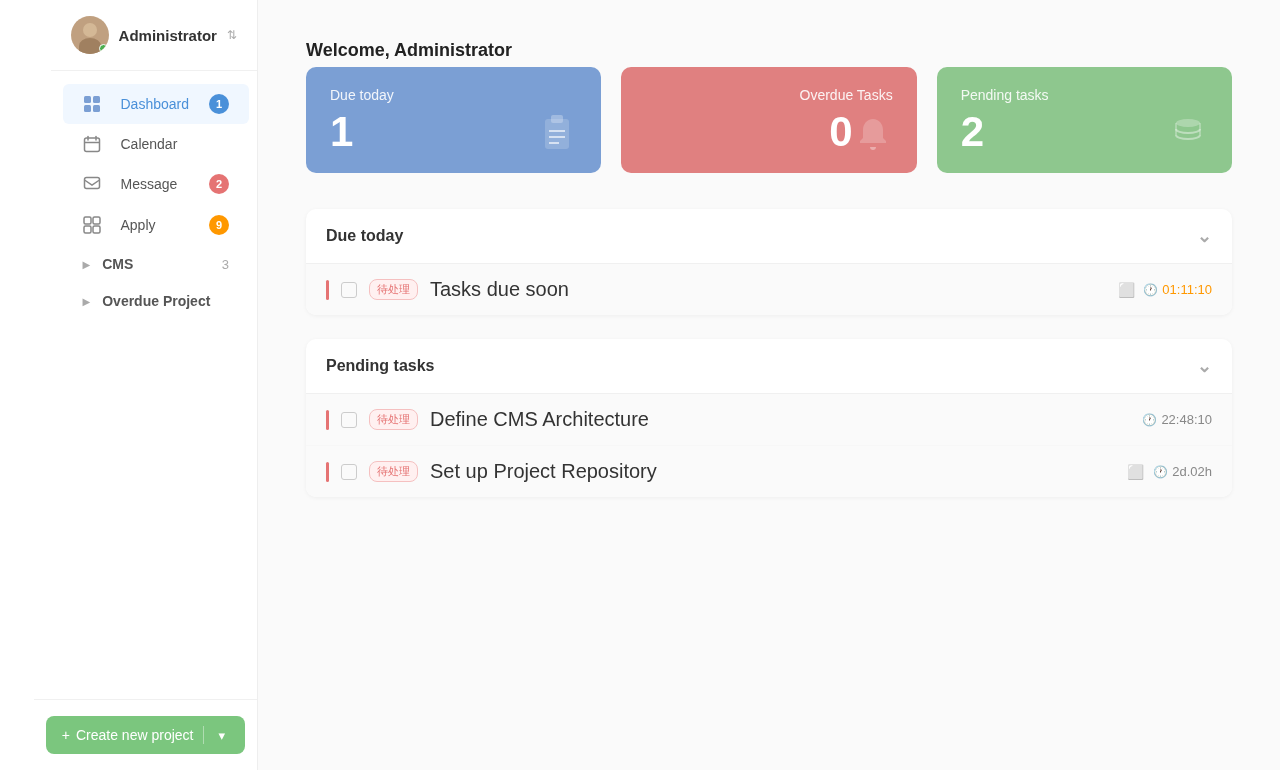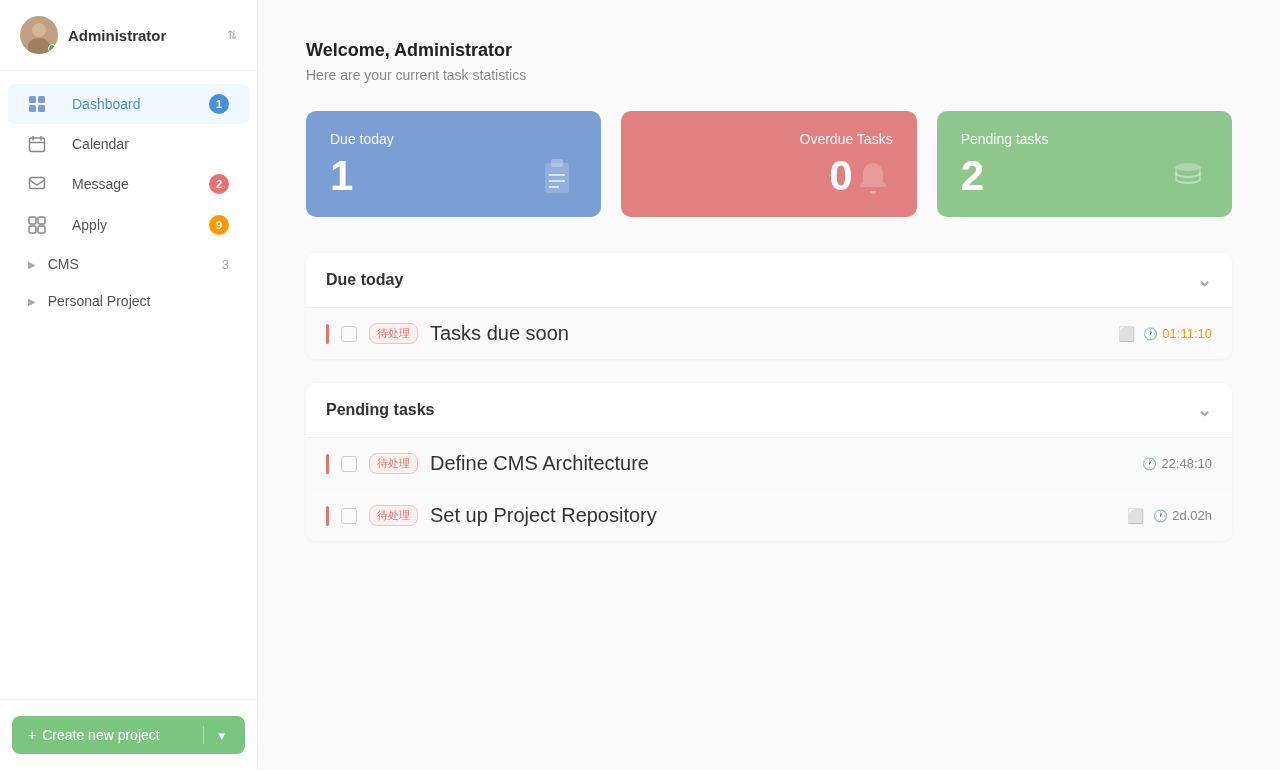--- a/index.html
+++ b/index.html
@@ -7,20 +7,21 @@
 
     
     .sidebar {
       width: 258px;
       min-width: 258px;
       background: #fff;
       display: flex;
       flex-direction: column;
       border-right: 1px solid #eee;
       height: 100%;
+      align-items: flex-end;
     }
     .sidebar-user {
       display: flex;
       align-items: center;
       padding: 16px 20px;
       gap: 10px;
       cursor: pointer;
       border-bottom: 1px solid #f0f0f0;
     }
     .avatar {
@@ -60,21 +61,21 @@
       z-index: 2;
     }
     .user-name { font-size: 15px; font-weight: 600; color: #333; flex: 1; }
     .chevron-updown { color: #aaa; font-size: 12px; }
 
     .nav-items { flex: 1; padding: 12px 0; overflow-y: auto; }
     .nav-item {
       display: flex;
       align-items: center;
       padding: 10px 20px;
-      gap: 26px;
+      gap: 20px;
       cursor: pointer;
       color: #555;
       font-size: 14px;
       position: relative;
       border-radius: 6px;
       margin: 1px 8px;
     }
     .nav-item.active { background: #f0f7ff; color: #4a90d9; }
     .nav-icon { width: 18px; height: 18px; display: flex; align-items: center; justify-content: center; flex-shrink: 0; }
     .nav-label { flex: 1; }
@@ -95,21 +96,21 @@
       align-items: center;
       padding: 10px 20px;
       gap: 12px;
       cursor: pointer;
       color: #555;
       font-size: 14px;
       margin: 1px 8px;
       border-radius: 6px;
     }
     .nav-group-arrow { font-size: 10px; color: #aaa; }
-    .nav-group-label { flex: 1; }
+    .nav-group-label { flex: 1; font-weight: bold; }
     .nav-group-count { color: #aaa; font-size: 13px; }
 
     .sidebar-footer {
       padding: 16px 12px;
       border-top: 1px solid #f0f0f0;
     }
     .create-btn {
       display: flex;
       align-items: center;
       background: #7bc67e;
@@ -274,37 +275,36 @@
     </div>
 
     <div class="nav-group">
       <span class="nav-group-arrow">▶</span>
       <span class="nav-group-label">CMS</span>
       <span class="nav-group-count">3</span>
     </div>
 
     <div class="nav-group">
       <span class="nav-group-arrow">▶</span>
-      <span class="nav-group-label">Personal Project</span>
+      <span class="nav-group-label">Overdue Project</span>
     </div>
   </div>
 
   <div class="sidebar-footer">
     <button class="create-btn">
       <span>+</span>
       <span class="create-btn-main">Create new project</span>
       <span class="create-btn-divider"></span>
       <span class="create-btn-arrow">▾</span>
     </button>
   </div>
 </div>
 
 <div class="main">
   <h1 class="welcome-title">Welcome, Administrator</h1>
-  <p class="welcome-sub">Here are your current task statistics</p>
 
   <div class="stats-row">
     <div class="stat-card blue">
       <span class="stat-card-label">Due today</span>
       <div class="stat-card-row">
         <span class="stat-card-num">1</span>
         <span class="stat-card-icon">
           <svg width="40" height="40" viewBox="0 0 40 40" fill="none">
             <rect x="8" y="6" width="24" height="30" rx="3" fill="rgba(255,255,255,0.25)"></rect>
             <rect x="14" y="2" width="12" height="8" rx="2" fill="rgba(255,255,255,0.4)"></rect>

